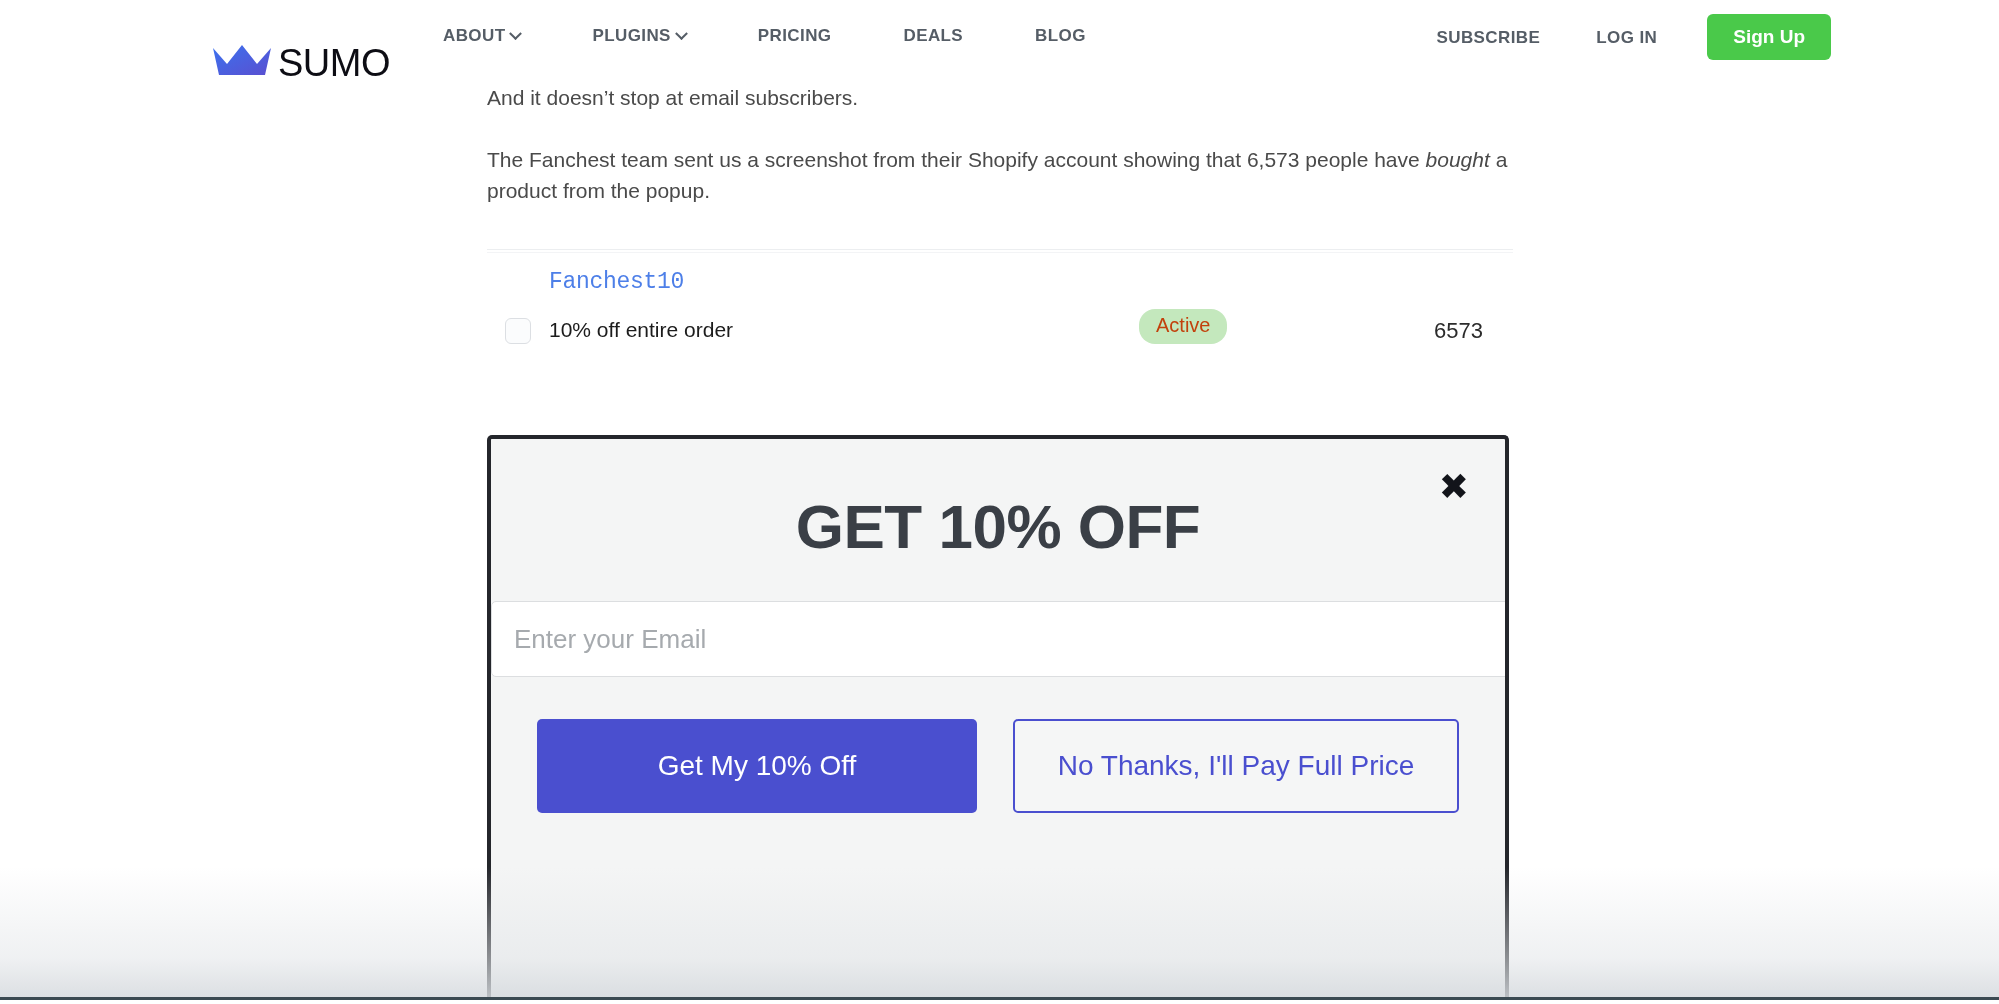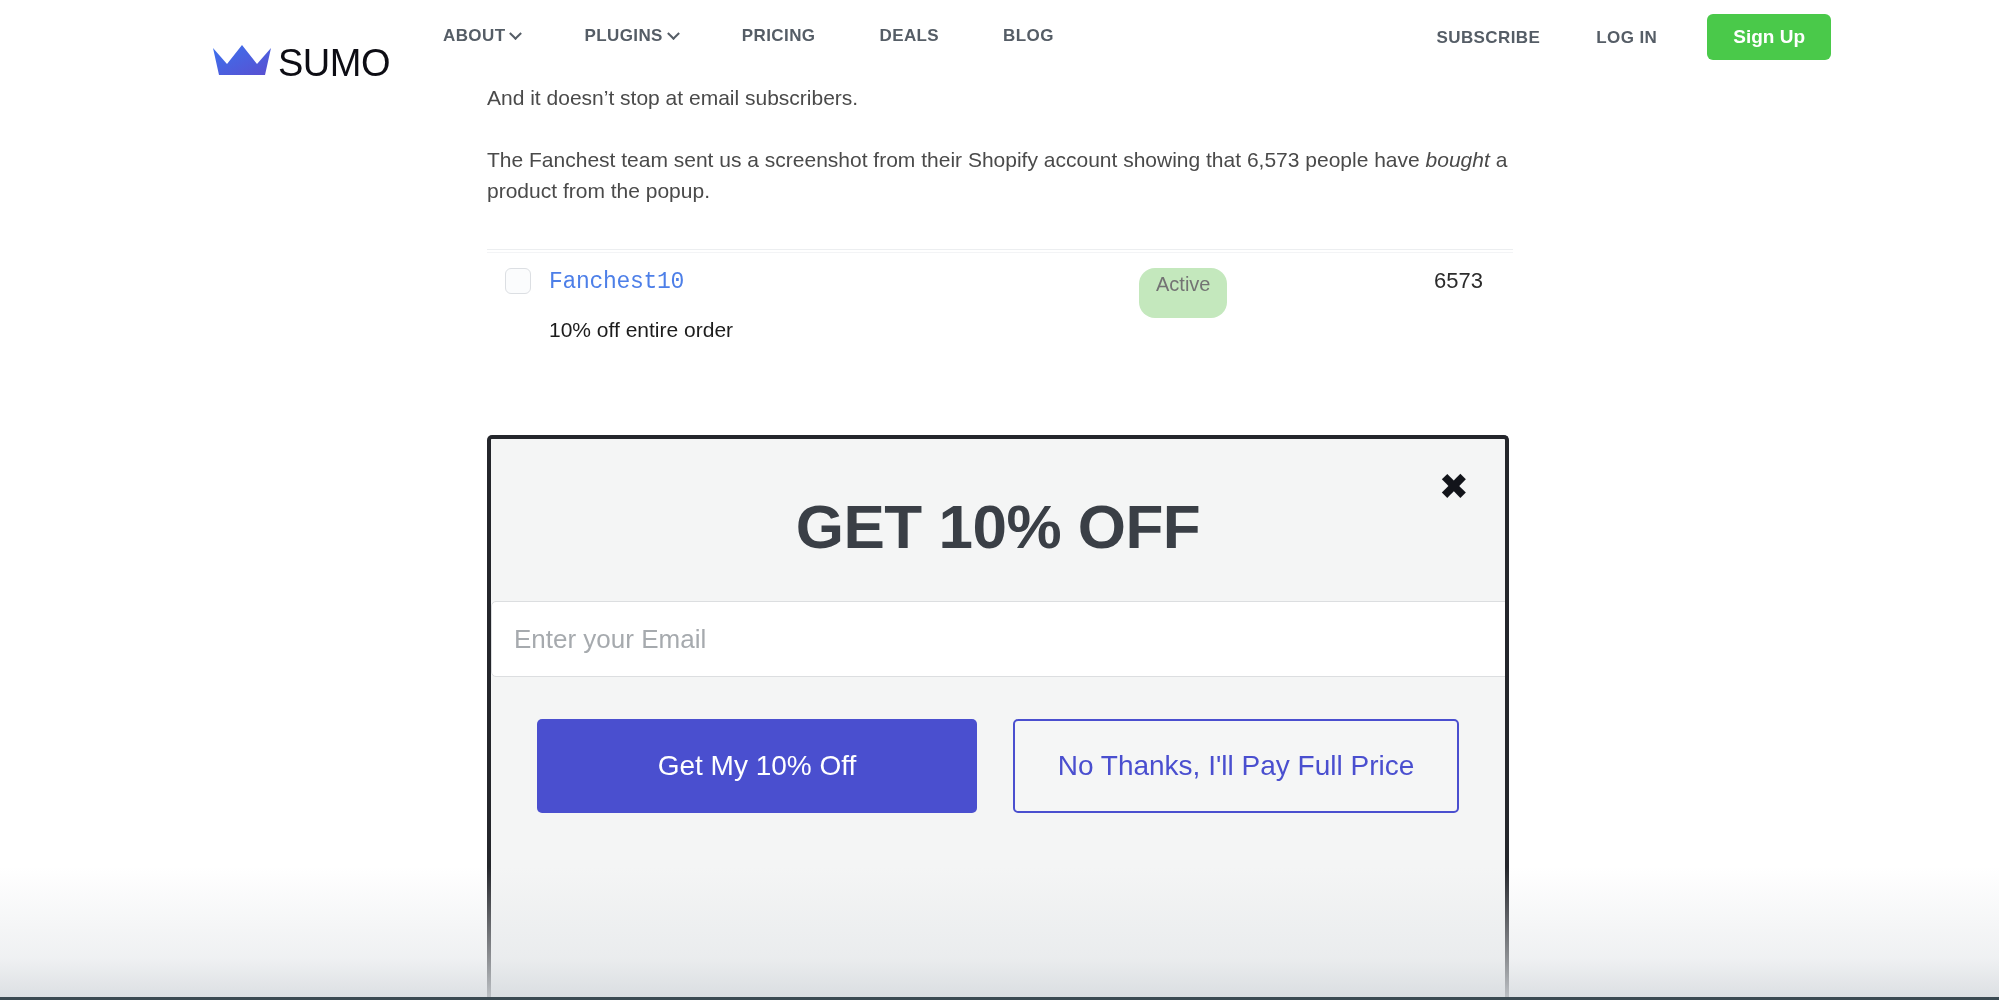--- a/index.html
+++ b/index.html
@@ -47,21 +47,21 @@
     color: #0d0d14;
     line-height: 1;
   }
 
   .nav-main {
     position: absolute;
     left: 415px;
     top: 26px;
     display: flex;
     align-items: center;
-    gap: 8px;
+    gap: 16px;
   }
   .nav-item {
     font-size: 17px;
     font-weight: 700;
     letter-spacing: 0.4px;
     color: #555d66;
     text-transform: uppercase;
     display: flex;
     align-items: center;
     gap: 6px;
@@ -139,21 +139,21 @@
   }
   .coupon-table::before {
     content: "";
     position: absolute;
     top: 2px; left: 0; right: 0;
     height: 1px;
     background: #f3f4f6;
   }
   .coupon-row {
     display: flex;
-    align-items: flex-start;
+    align-items: flex-end;
     padding: 18px 0 22px 0;
     position: relative;
   }
   .cb-cell { width: 62px; display: flex; justify-content: center; }
   .checkbox {
     width: 26px; height: 26px;
     border: 1.5px solid #dcdfe3;
     border-radius: 6px;
     background: #fbfcfd;
     cursor: pointer;
@@ -170,24 +170,24 @@
   .coupon-desc {
     font-size: 21px;
     color: #1c1c1c;
     line-height: 1.3;
     margin-top: 20px;
   }
   .badge-cell { flex: 0 0 auto; width: 260px; }
   .badge {
     display: inline-block;
     background: #c4e8bd;
-    color: #737373;
+    color: #c2410c;
     font-size: 20px;
     border-radius: 16px;
-    padding: 5px 17px 23px 17px;
+    padding: 5px 17px 8px 17px;
     line-height: 1.1;
   }
   .count-cell {
     flex: 1;
     text-align: right;
     font-size: 22px;
     color: #2b2b2b;
     padding-right: 30px;
   }
 

